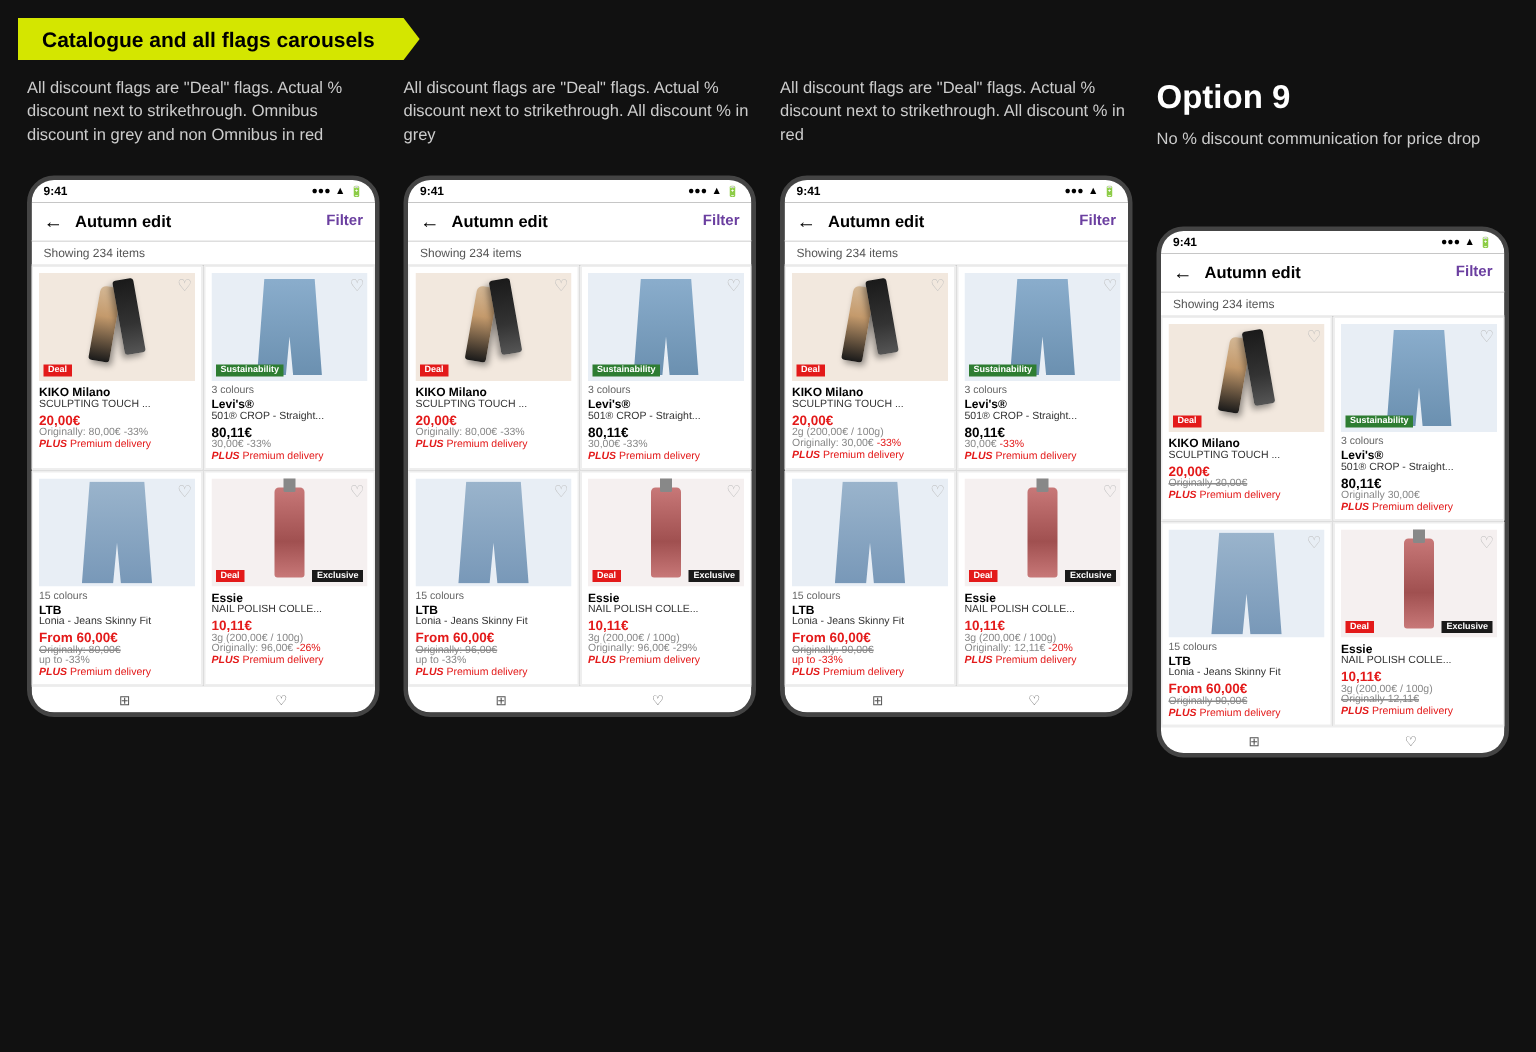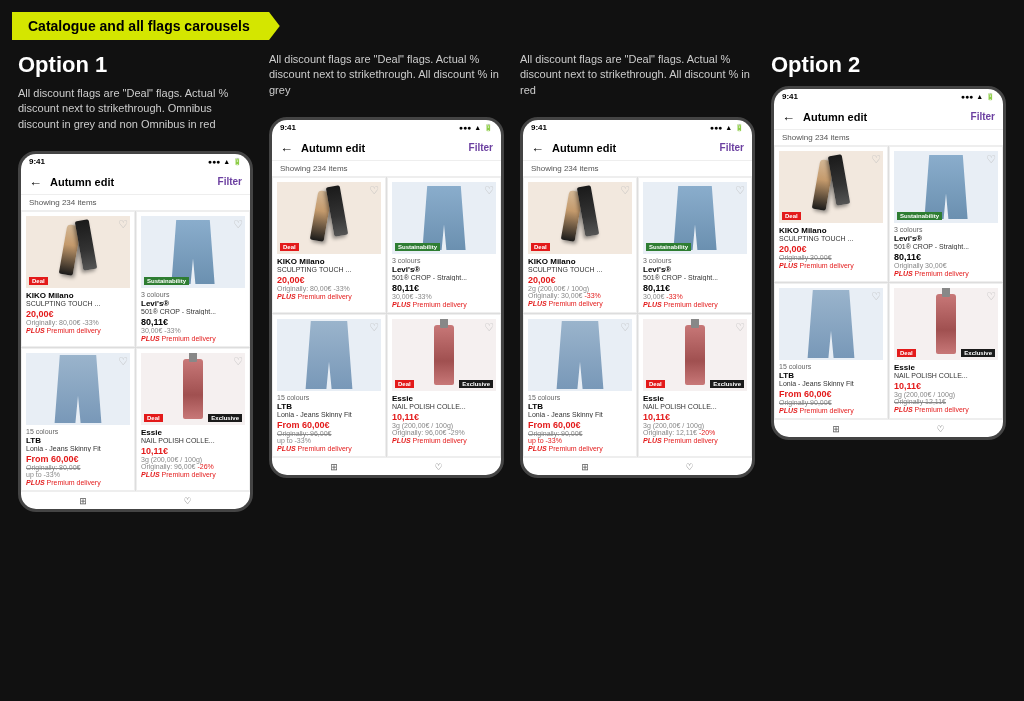--- a/index.html
+++ b/index.html
@@ -57,21 +57,20 @@
 </head>
 <body>
 
 <div>
   <div class="header-banner">Catalogue and all flags carousels</div>
 </div>
 
 <div class="options-container">
 
 <div class="option-col">
-    <div class="option-title ">Option 1</div>
     <div class="option-desc">All discount flags are "Deal" flags. Actual % discount next to strikethrough. Omnibus discount in grey and non Omnibus in red</div>
     <div>
 
     <div style="background:#1a1a1a;border-radius:18px;border:3px solid #444;overflow:hidden;width:100%;">
       <div style="background:#fff;display:flex;justify-content:space-between;align-items:center;padding:3px 8px;font-size:8px;font-weight:bold;color:#000;">
         <span>9:41</span>
         <span style="display:inline-flex;gap:3px;align-items:center;">
           <span style="font-size:7px;">●●●</span>
           <span style="font-size:7px;">▲</span>
           <span style="font-size:7px;">🔋</span>
@@ -392,21 +391,22 @@
       </div>
       <div style="background:#fff;height:18px;border-top:1px solid #eee;display:flex;align-items:center;justify-content:space-around;padding:0 10px;">
         <span style="font-size:9px;color:#555;">⊞</span>
         <span style="font-size:9px;color:#555;">♡</span>
       </div>
     </div>
 
     </div>
   </div>
     <div class="option-col">
-    <div class="option-title ">Option 2</div>
+    <div class="option-title ">Option 9</div>
+    <div class="option-desc">No % discount communication for price drop</div>
     <div>
 
     <div style="background:#1a1a1a;border-radius:18px;border:3px solid #444;overflow:hidden;width:100%;">
       <div style="background:#fff;display:flex;justify-content:space-between;align-items:center;padding:3px 8px;font-size:8px;font-weight:bold;color:#000;">
         <span>9:41</span>
         <span style="display:inline-flex;gap:3px;align-items:center;">
           <span style="font-size:7px;">●●●</span>
           <span style="font-size:7px;">▲</span>
           <span style="font-size:7px;">🔋</span>
         </span>

